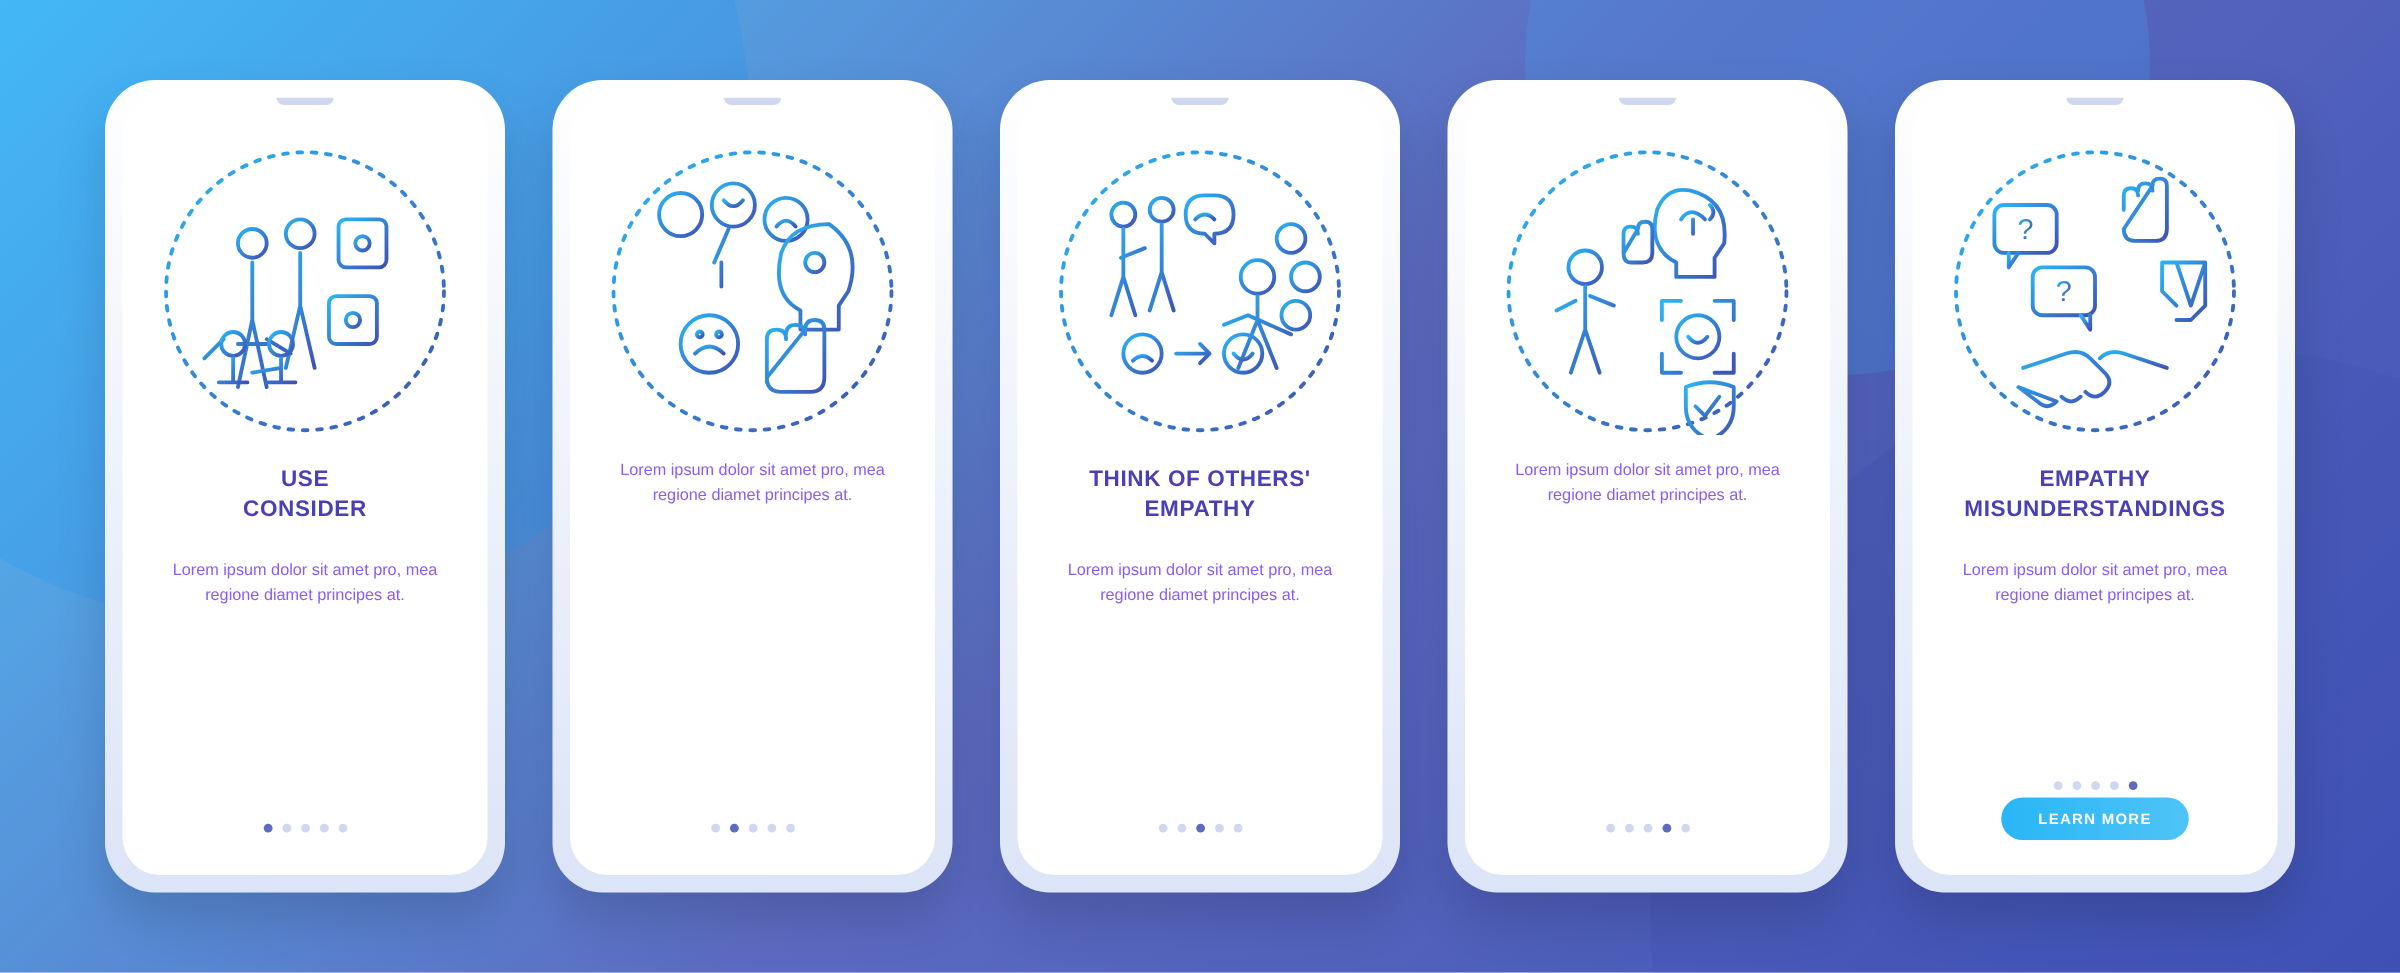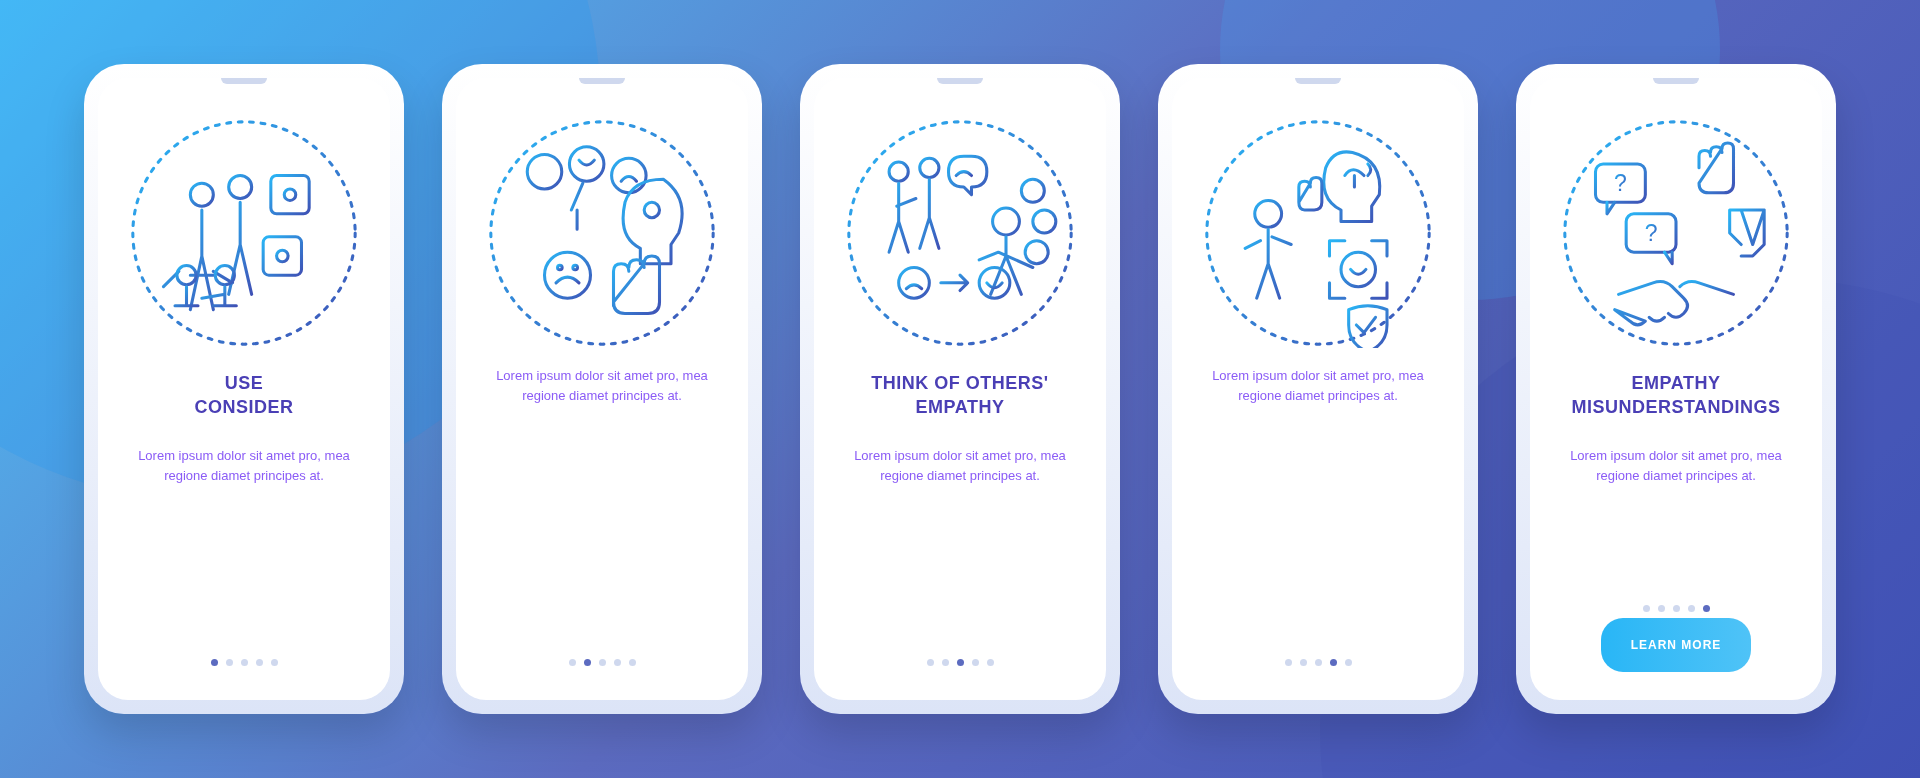--- a/index.html
+++ b/index.html
@@ -95,21 +95,21 @@
     margin-bottom: 6px;
   }
   .dot {
     width: 7px; height: 7px;
     border-radius: 50%;
     background: #cfd8ee;
   }
   .dot.active { background: #5c6bc0; }
 
   .cta {
-    padding: 20px 30px;
+    padding: 10px 30px;
     border: none;
     border-radius: 22px;
     background: linear-gradient(90deg, #29b6f6, #4fc3f7);
     color: #fff;
     font-size: 12px;
     font-weight: 600;
     letter-spacing: 1px;
     cursor: pointer;
     margin-top: 6px;
   }

